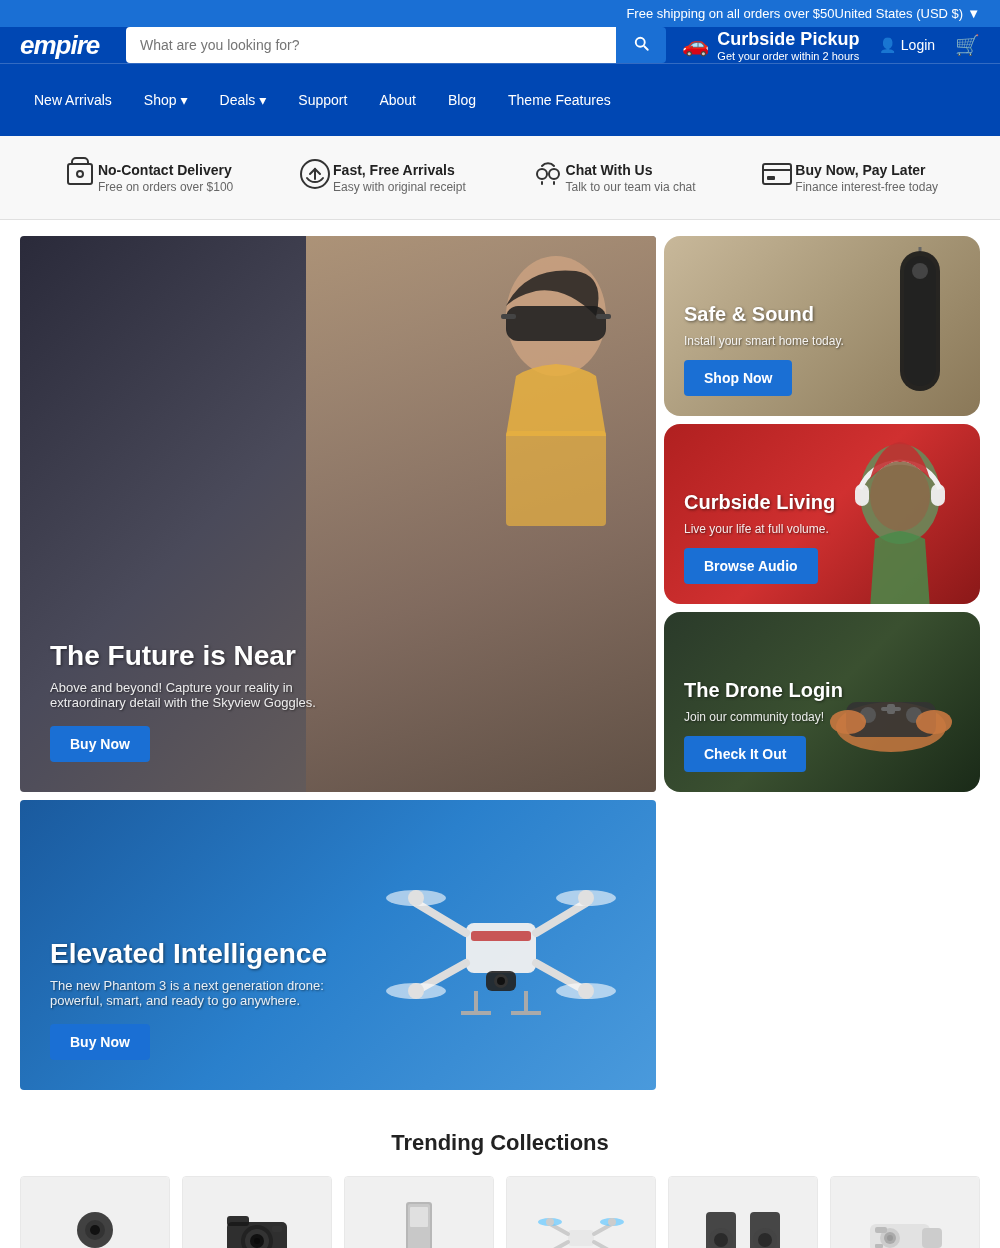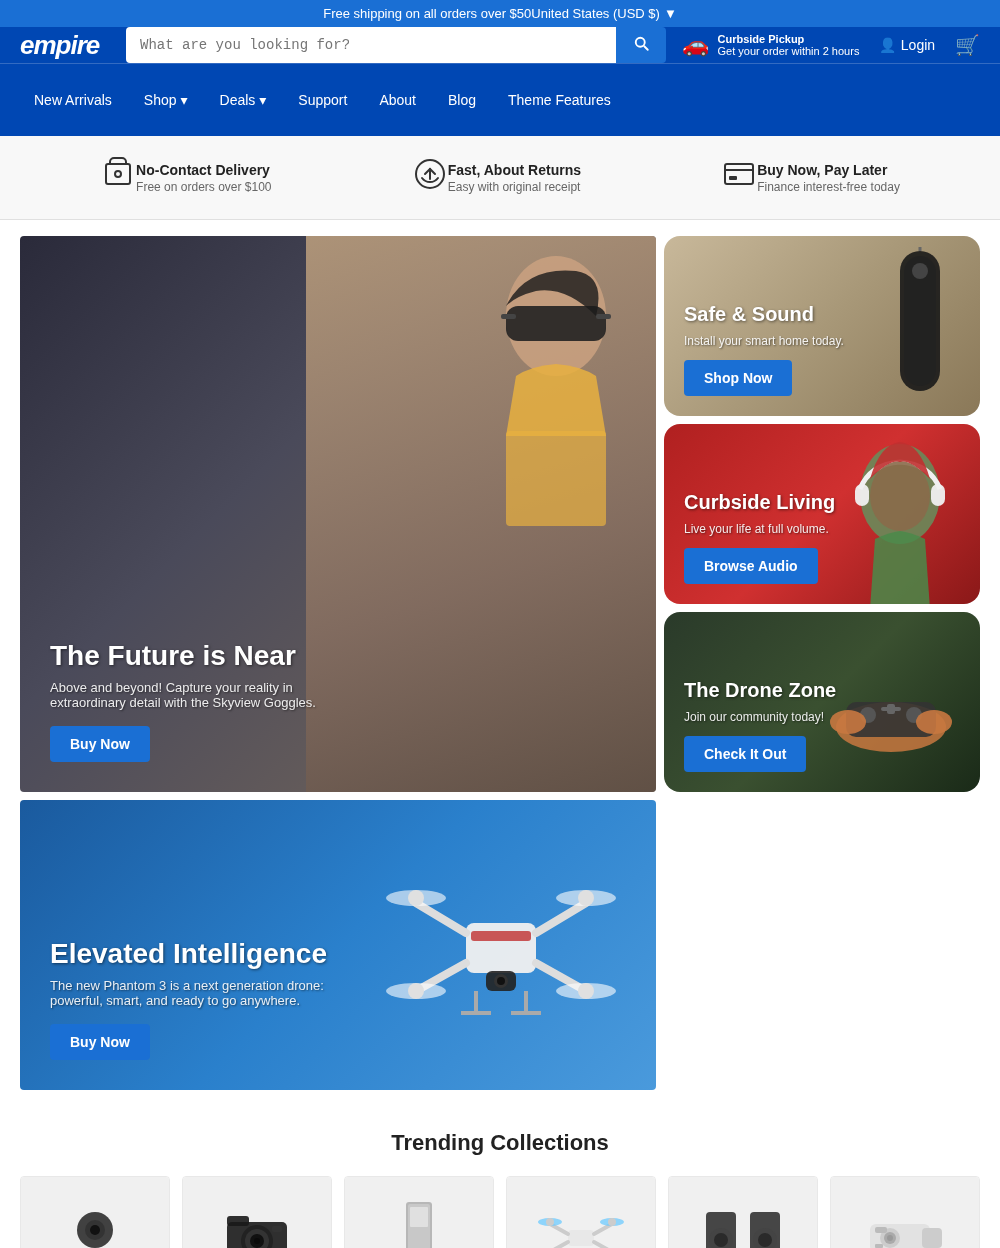--- a/index.html
+++ b/index.html
@@ -5,21 +5,21 @@
     * { box-sizing: border-box; margin: 0; padding: 0; }
     body { font-family: Arial, sans-serif; background: #fff; width: 1000px; }
 
     
     .top-banner {
       background: #1a6fd4;
       color: #fff;
       font-size: 13px;
       padding: 6px 20px;
       display: flex;
-      justify-content: center;
+      justify-content: flex-end;
       align-items: center;
     }
     .top-banner-right {
       display: flex;
       align-items: center;
       gap: 4px;
       cursor: pointer;
     }
 
     
@@ -44,21 +44,20 @@
       display: flex;
       border-radius: 4px;
       overflow: hidden;
     }
     .search-bar input {
       flex: 1;
       padding: 10px 14px;
       border: none;
       outline: none;
       font-size: 14px;
-      font-family: Liberation Mono, monospace;
     }
     .search-bar button {
       background: #1a6fd4;
       border: none;
       padding: 0 16px;
       cursor: pointer;
       color: #fff;
       font-size: 16px;
     }
     .header-actions {
@@ -68,21 +67,21 @@
       color: #fff;
     }
     .curbside-pickup {
       display: flex;
       align-items: center;
       gap: 8px;
       font-size: 12px;
     }
     .curbside-pickup .title {
       font-weight: bold;
-      font-size: 11px;
+      font-size: 18px;
     }
     .login-btn {
       display: flex;
       align-items: center;
       gap: 4px;
       cursor: pointer;
       font-size: 14px;
     }
     .cart-btn {
       cursor: pointer;
@@ -334,22 +333,37 @@
   <div class="feature-item">
     <span class="feature-icon">
       <svg width="36" height="36" viewBox="0 0 36 36" fill="none">
         <circle cx="18" cy="18" r="14" stroke="#333" stroke-width="2"></circle>
         <path d="M13 18l5-5 5 5" stroke="#333" stroke-width="2" stroke-linecap="round"></path>
         <path d="M18 13v10" stroke="#333" stroke-width="2" stroke-linecap="round"></path>
         <path d="M10 22a10 10 0 0 0 16 0" stroke="#333" stroke-width="2" stroke-linecap="round"></path>
       </svg>
     </span>
     <div>
-      <div class="feature-title">Fast, About Returns</div>
+      <div class="feature-title">Fast, Free Arrivals</div>
       <div class="feature-desc">Easy with original receipt</div>
+    </div>
+  </div>
+  <div class="feature-item">
+    <span class="feature-icon">
+      <svg width="36" height="36" viewBox="0 0 36 36" fill="none">
+        <circle cx="12" cy="18" r="5" stroke="#333" stroke-width="2"></circle>
+        <circle cx="24" cy="18" r="5" stroke="#333" stroke-width="2"></circle>
+        <path d="M12 10a8 8 0 0 1 12 0" stroke="#333" stroke-width="2" stroke-linecap="round"></path>
+        <path d="M12 26v2" stroke="#333" stroke-width="2" stroke-linecap="round"></path>
+        <path d="M24 26v2" stroke="#333" stroke-width="2" stroke-linecap="round"></path>
+      </svg>
+    </span>
+    <div>
+      <div class="feature-title">Chat With Us</div>
+      <div class="feature-desc">Talk to our team via chat</div>
     </div>
   </div>
   <div class="feature-item">
     <span class="feature-icon">
       <svg width="36" height="36" viewBox="0 0 36 36" fill="none">
         <rect x="4" y="8" width="28" height="20" rx="2" stroke="#333" stroke-width="2"></rect>
         <path d="M4 14h28" stroke="#333" stroke-width="2"></path>
         <rect x="8" y="20" width="8" height="4" rx="1" fill="#333"></rect>
       </svg>
     </span>
@@ -435,21 +449,21 @@
           <circle cx="42" cy="78" r="8" fill="#555"></circle>
           <circle cx="88" cy="78" r="8" fill="#555"></circle>
           <rect x="55" y="70" width="20" height="4" rx="2" fill="#666"></rect>
           <rect x="61" y="67" width="8" height="10" rx="2" fill="#666"></rect>
 
           <ellipse cx="22" cy="85" rx="18" ry="12" fill="#c87840" opacity="0.9"></ellipse>
           <ellipse cx="108" cy="85" rx="18" ry="12" fill="#c87840" opacity="0.9"></ellipse>
         </svg>
       </div>
       <div class="hero-content">
-        <h2>The Drone Zone</h2>
+        <h2>The Drone Login</h2>
         <p>Join our community today!</p>
         <button class="btn-primary">Check It Out</button>
       </div>
     </div>
   </div>
 
   <div class="hero-main hero-drone hero-main-2">
     <div style="position:absolute;right:30px;top:50%;transform:translateY(-50%);">
       <svg width="250" height="200" viewBox="0 0 250 200">
 

